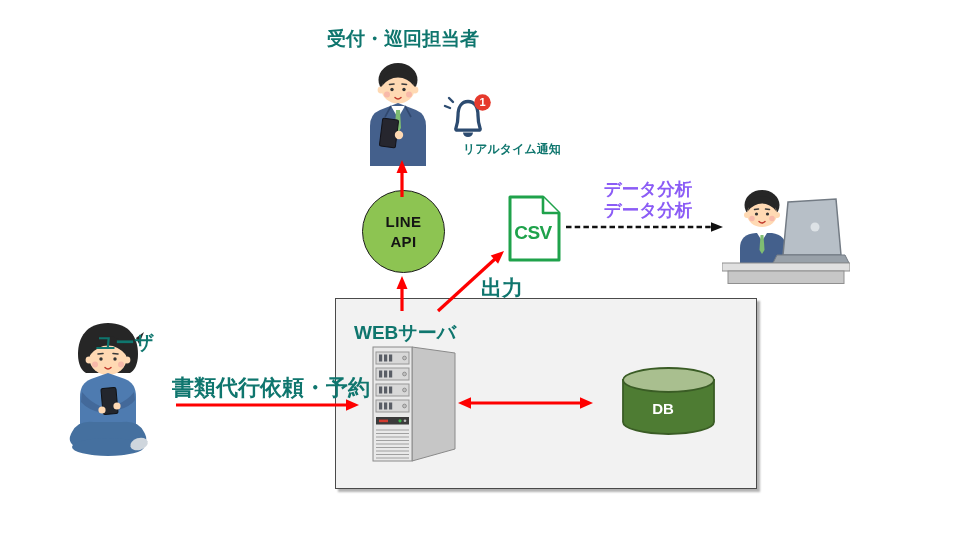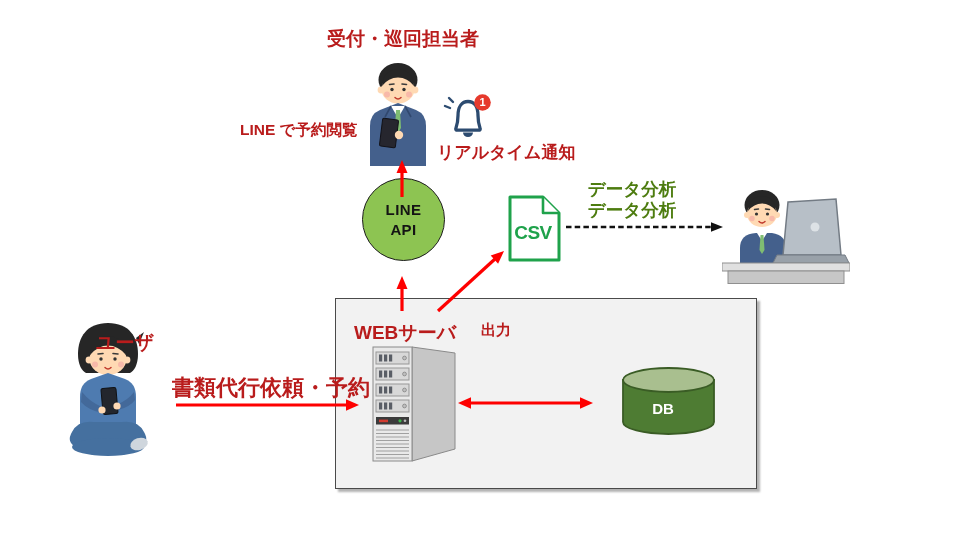--- a/index.html
+++ b/index.html
@@ -1,42 +1,41 @@
 <!DOCTYPE html>
 <html><head>
 <meta charset="utf-8">
 <style>
   html,body{margin:0;padding:0;background:#fff;}
   #canvas{position:relative;width:970px;height:546px;background:#ffffff;overflow:hidden;
           font-family:"Liberation Sans","DejaVu Sans",sans-serif;}
-  .label{position:absolute;font-weight:700;color:#b91c1c;white-space:nowrap;z-index:6;}
+  .label{position:absolute;font-weight:700;color:#0f766e;white-space:nowrap;z-index:6;}
   .t19{font-size:19px;}
-  .t17{font-size:15px;margin-top:47px;}
-  .t16{font-size:17px;}
+  .t17{font-size:21px;}
+  .t16{font-size:12px;margin-left:26px;}
   .fig{position:absolute;z-index:3;}
   #system-box{position:absolute;left:335px;top:298px;width:420px;height:189px;
               background:#f2f2f2;border:1.6px solid #4a4a4a;z-index:1;
               box-shadow:2.5px 2.5px 2px rgba(0,0,0,0.30);}
-  #line-api-circle{position:absolute;left:362px;top:178px;width:81px;height:81px;border-radius:50%;
+  #line-api-circle{position:absolute;left:362px;top:190px;width:81px;height:81px;border-radius:50%;
               background:#8dc452;border:1.7px solid #1c1c1c;z-index:4;
               display:flex;flex-direction:column;align-items:center;justify-content:center;
               font-size:15px;font-weight:600;color:#141414;line-height:20px;letter-spacing:.4px;}
-  #analysis-label{position:absolute;left:562px;top:179px;width:140px;text-align:center;
-              font-size:17.5px;font-weight:700;color:#4d7c0f;line-height:21px;z-index:6;}
+  #analysis-label{position:absolute;left:578px;top:179px;width:140px;text-align:center;
+              font-size:17.5px;font-weight:700;color:#8b5cf6;line-height:21px;z-index:6;}
   #arrow-layer{position:absolute;left:0;top:0;width:970px;height:546px;z-index:5;pointer-events:none;}
 </style>
 </head>
 <body>
 
 <div id="canvas">
 
   <div id="system-box"></div>
 
   <div class="label t19" style="left:327px;top:26px;">受付・巡回担当者</div>
-  <div class="label" style="left:240px;top:120px;font-size:15.5px;">LINE で予約閲覧</div>
   <div class="label t16" style="left:437px;top:141px;">リアルタイム通知</div>
   <div class="label t17" style="left:481px;top:274px;">出力</div>
   <div id="analysis-label">
     <div>データ分析</div>
     <div>データ分析</div>
   </div>
   <div class="label t19" style="left:96px;top:302px;margin-top:28px;">ユーザ</div>
   <div class="label" style="left:172px;top:373px;font-size:22px;">書類代行依頼・予約</div>
   <div class="label t19" style="left:354px;top:320px;">WEBサーバ</div>
 

